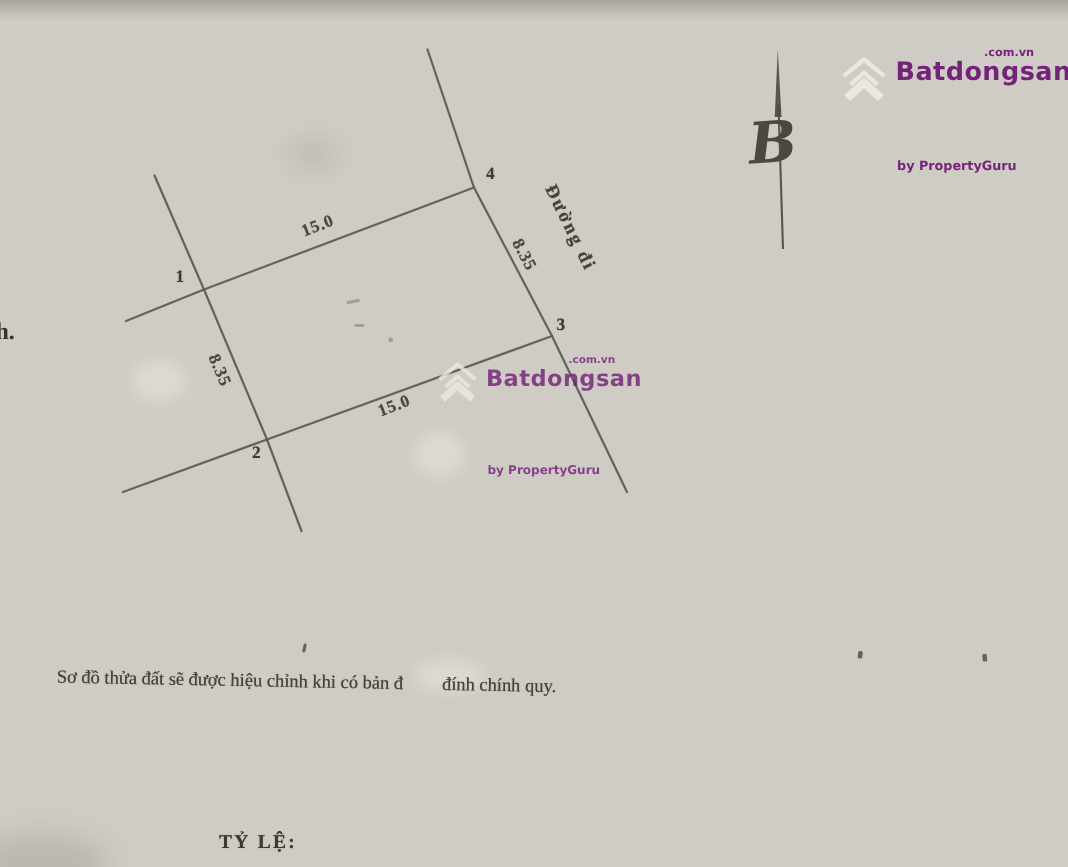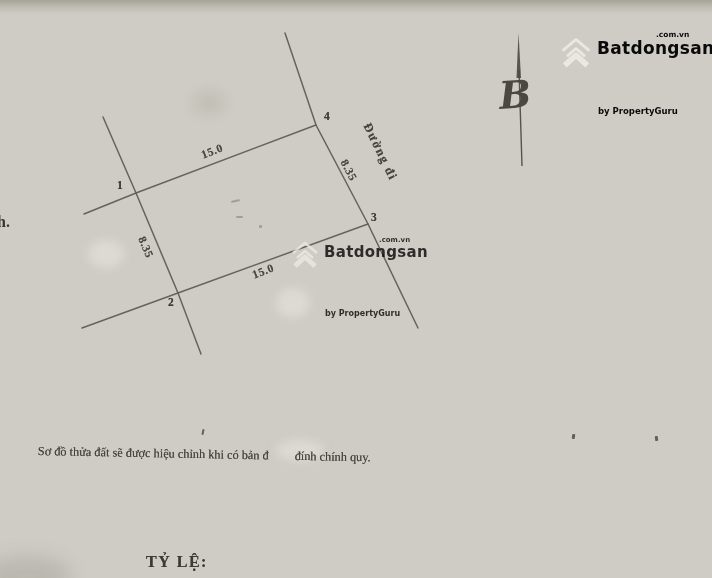--- a/index.html
+++ b/index.html
@@ -23,23 +23,23 @@
     text-shadow:0 0 0.6px rgba(70,68,60,0.6);white-space:nowrap;}
   .road-label{font-size:12.5px;font-weight:bold;color:#45433b;letter-spacing:1.5px;white-space:nowrap;
     text-shadow:0 0 0.7px rgba(68,66,58,0.6);}
   .center-origin{transform-origin:center center;}
   .compass-b{font-family:"DejaVu Serif",serif;font-style:italic;font-weight:bold;
     font-size:38px;color:#4b4840;transform:rotate(-4deg);line-height:1;}
   .margin-note{font-size:16px;font-weight:bold;color:#35342e;}
   .footer-note{font-size:12.3px;color:#45433c;text-shadow:0 0 0.55px rgba(64,62,55,0.75);
     white-space:nowrap;transform:rotate(1.1deg);transform-origin:left top;}
   .footer-spacer{display:inline-block;width:26px;}
-  .scale-label{font-size:16px;font-weight:bold;color:#3c3a34;letter-spacing:1.5px;
+  .scale-label{font-size:13px;font-weight:bold;color:#3c3a34;letter-spacing:1.5px;
     text-shadow:0 0 0.6px rgba(60,58,52,0.7);}
-  .wm{color:#000000;}
+  .wm{color:#701a75;}
   .wm .brand{font-family:"DejaVu Sans",sans-serif;font-weight:bold;letter-spacing:0.3px;line-height:1;}
   .wm .tld{font-family:"DejaVu Sans",sans-serif;font-weight:bold;line-height:1;}
   .wm .byline{font-family:"DejaVu Sans",sans-serif;font-weight:bold;line-height:1;margin-top:48px;}
   .wm-tr{opacity:0.95;}
   .wm-c{opacity:0.78;}
   .wm svg{display:block;}
   .stain1{left:183px;top:82px;width:52px;height:42px;border-radius:50%;
     background:radial-gradient(ellipse at center, rgba(148,143,126,0.22), rgba(148,143,126,0) 70%);filter:blur(2px);}
   .smudge{border-radius:50%;background:rgba(222,219,212,0.9);filter:blur(5px);}
   .speck{background:#3f3d38;border-radius:1px;opacity:0.75;}

